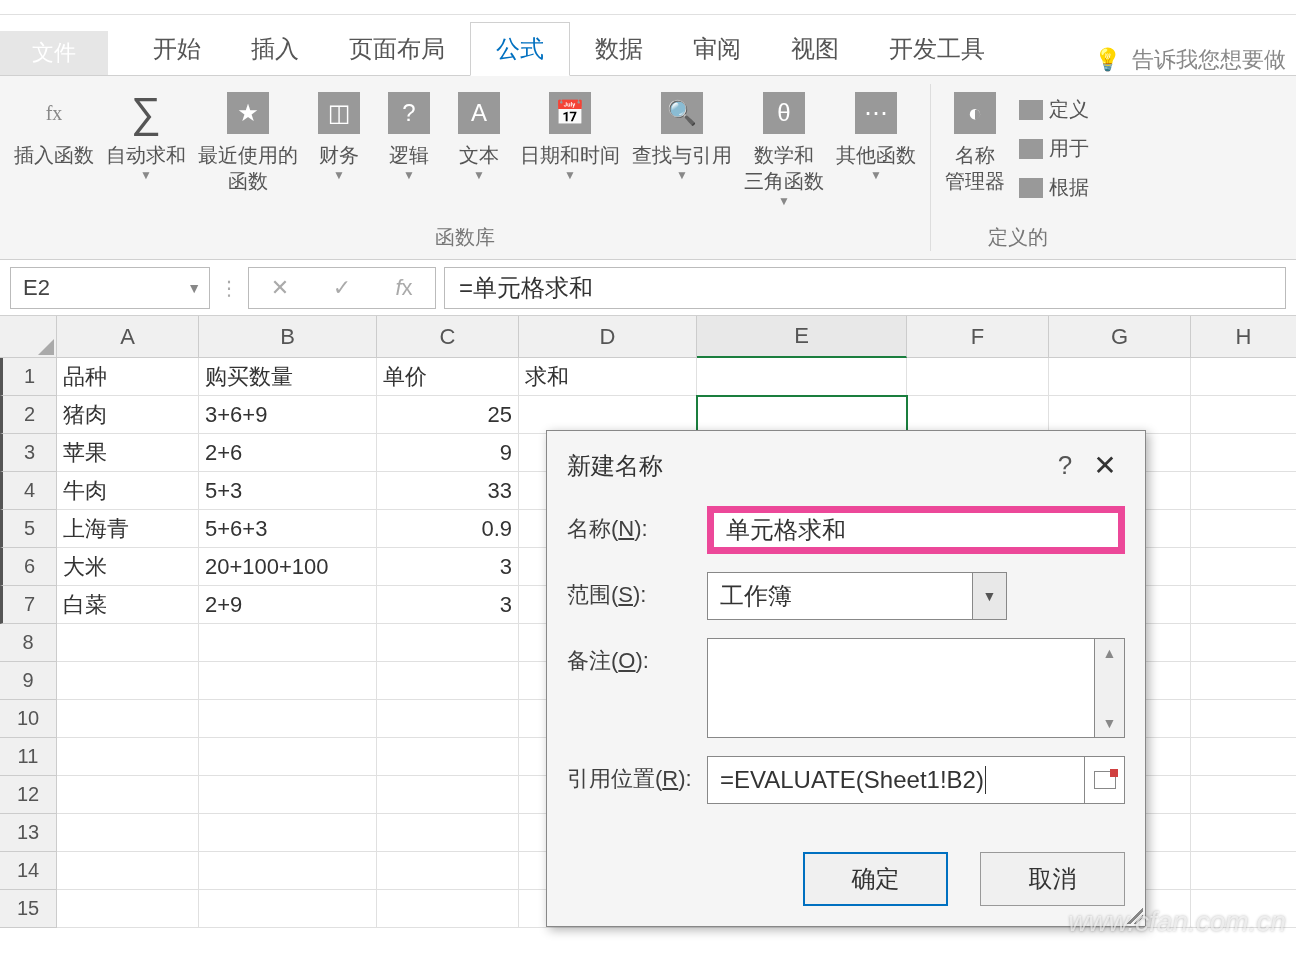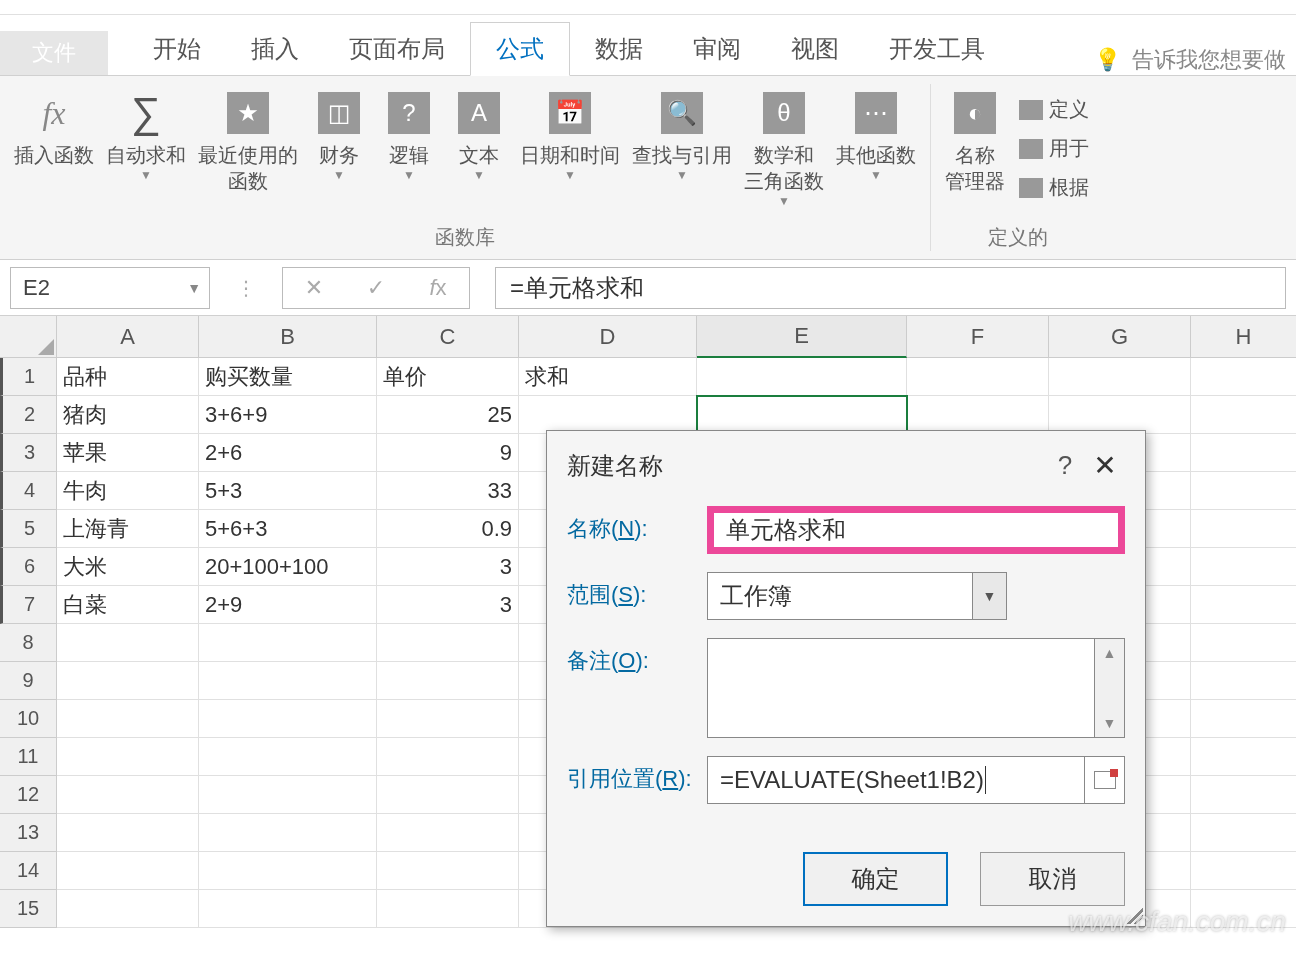--- a/index.html
+++ b/index.html
@@ -15,31 +15,31 @@
     .tab.active { border: 1px solid #d0d0d0; border-bottom: 1px solid #fff; background: #fff; color: #0070c0; position: relative; top: 1px; }
     .tell-me { display: flex; align-items: center; gap: 10px; margin-left: auto; margin-right: 10px; color: #888; font-size: 22px; }
     
     
     .ribbon-content { height: 185px; background: #f5f5f5; border-top: 1px solid #d0d0d0; border-bottom: 1px solid #d0d0d0; display: flex; padding: 8px 0; }
     .ribbon-group { display: flex; flex-direction: column; align-items: center; padding: 0 8px; border-right: 1px solid #ddd; }
     .ribbon-group:last-child { border-right: none; }
     .ribbon-btns { display: flex; flex: 1; }
     .ribbon-btn { display: flex; flex-direction: column; align-items: center; justify-content: flex-start; padding: 8px 6px; cursor: pointer; min-width: 70px; }
     .ribbon-icon { width: 42px; height: 42px; background: #999; margin-bottom: 8px; display: flex; align-items: center; justify-content: center; color: #fff; font-size: 24px; }
-    .ribbon-icon.fx { background: none; color: #888; font-style: italic; font-size: 32px; font-family: "Times New Roman", serif; }
+    .ribbon-icon.fx { background: none; color: #888; font-size: 20px; font-family: "Times New Roman", serif; }
     .ribbon-icon.sigma { background: none; color: #555; font-size: 42px; }
     .ribbon-label { font-size: 20px; color: #555; text-align: center; line-height: 1.3; white-space: nowrap; }
     .ribbon-label .arrow { font-size: 12px; color: #888; display: block; }
     .group-label { font-size: 20px; color: #777; margin-top: 4px; }
     .ribbon-right-col { display: flex; flex-direction: column; gap: 4px; padding: 8px 4px; }
     .ribbon-small-btn { display: flex; align-items: center; gap: 6px; font-size: 20px; color: #555; padding: 4px; cursor: pointer; }
     .small-icon { width: 24px; height: 20px; background: #999; }
     
     
-    .formula-bar { height: 56px; display: flex; align-items: center; padding: 6px 10px; border-bottom: 1px solid #d0d0d0; gap: 25px; }
+    .formula-bar { height: 56px; display: flex; align-items: center; padding: 6px 10px; border-bottom: 1px solid #d0d0d0; gap: 8px; }
     .name-box { width: 200px; height: 42px; border: 1px solid #bbb; display: flex; align-items: center; padding: 0 12px; font-size: 22px; color: #444; position: relative; }
     .name-box-arrow { position: absolute; right: 8px; color: #888; font-size: 14px; }
     .fb-sep { width: 22px; text-align: center; color: #aaa; font-size: 20px; }
     .fb-btns { display: flex; border: 1px solid #bbb; height: 42px; }
     .fb-btn { width: 62px; display: flex; align-items: center; justify-content: center; color: #aaa; font-size: 22px; cursor: pointer; }
     .formula-input { flex: 1; height: 42px; border: 1px solid #bbb; padding: 0 14px; font-size: 24px; color: #333; display: flex; align-items: center; }
     
     
     .spreadsheet { display: flex; }
     .row-headers { display: flex; flex-direction: column; border-right: 1px solid #ccc; }
@@ -58,21 +58,21 @@
     .cA { width: 142px; } .cB { width: 178px; } .cC { width: 142px; } .cD { width: 178px; } .cE { width: 210px; } .cF { width: 142px; } .cG { width: 142px; } .cH { width: 106px; }
     
     
     .dialog { position: absolute; left: 546px; top: 430px; width: 600px; background: #f5f5f5; border: 1px solid #888; box-shadow: 3px 3px 10px rgba(0,0,0,0.3); }
     .dialog-title { display: flex; align-items: center; padding: 18px 20px 14px; font-size: 24px; color: #333; }
     .dialog-title-text { flex: 1; }
     .dialog-help { width: 40px; text-align: center; font-size: 26px; color: #555; cursor: pointer; }
     .dialog-close { width: 40px; text-align: center; font-size: 28px; color: #333; cursor: pointer; }
     .dialog-body { padding: 10px 20px 20px; }
     .dialog-row { display: flex; align-items: flex-start; margin-bottom: 18px; }
-    .dialog-label { width: 140px; font-size: 22px; color: #0369a1; padding-top: 8px; }
+    .dialog-label { width: 140px; font-size: 22px; color: #404040; padding-top: 8px; }
     .dialog-label u { text-decoration: underline; }
     .dialog-field { flex: 1; }
     .text-input { width: 100%; height: 48px; border: 7px solid #ec4899; background: #fff; padding: 0 12px; font-size: 24px; color: #333; }
     .select-wrap { display: flex; }
     .select-input { flex: 1; height: 48px; border: 1px solid #888; background: #fff; padding: 0 12px; font-size: 24px; color: #333; display: flex; align-items: center; }
     .select-arrow { width: 34px; height: 48px; background: #e8e8e8; border: 1px solid #888; border-left: none; display: flex; align-items: center; justify-content: center; font-size: 14px; color: #555; cursor: pointer; }
     .textarea-wrap { display: flex; }
     .textarea-input { flex: 1; height: 100px; border: 1px solid #888; background: #fff; }
     .textarea-scroll { width: 30px; height: 100px; border: 1px solid #888; border-left: none; background: #f0f0f0; display: flex; flex-direction: column; justify-content: space-between; align-items: center; padding: 6px 0; font-size: 14px; color: #888; }
     .ref-wrap { display: flex; }

